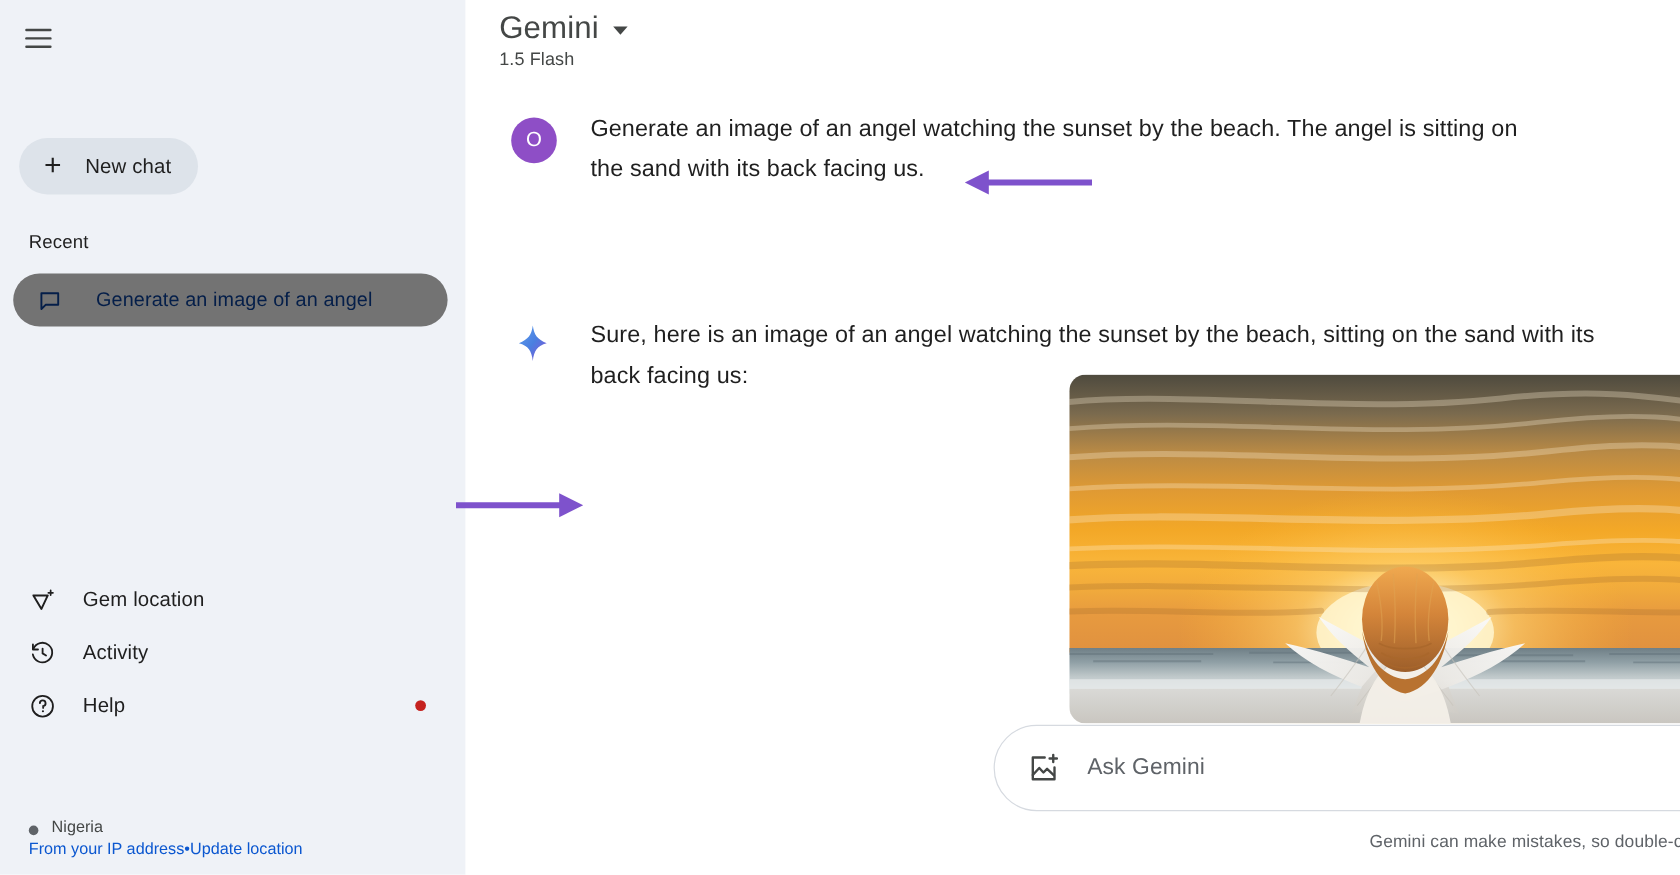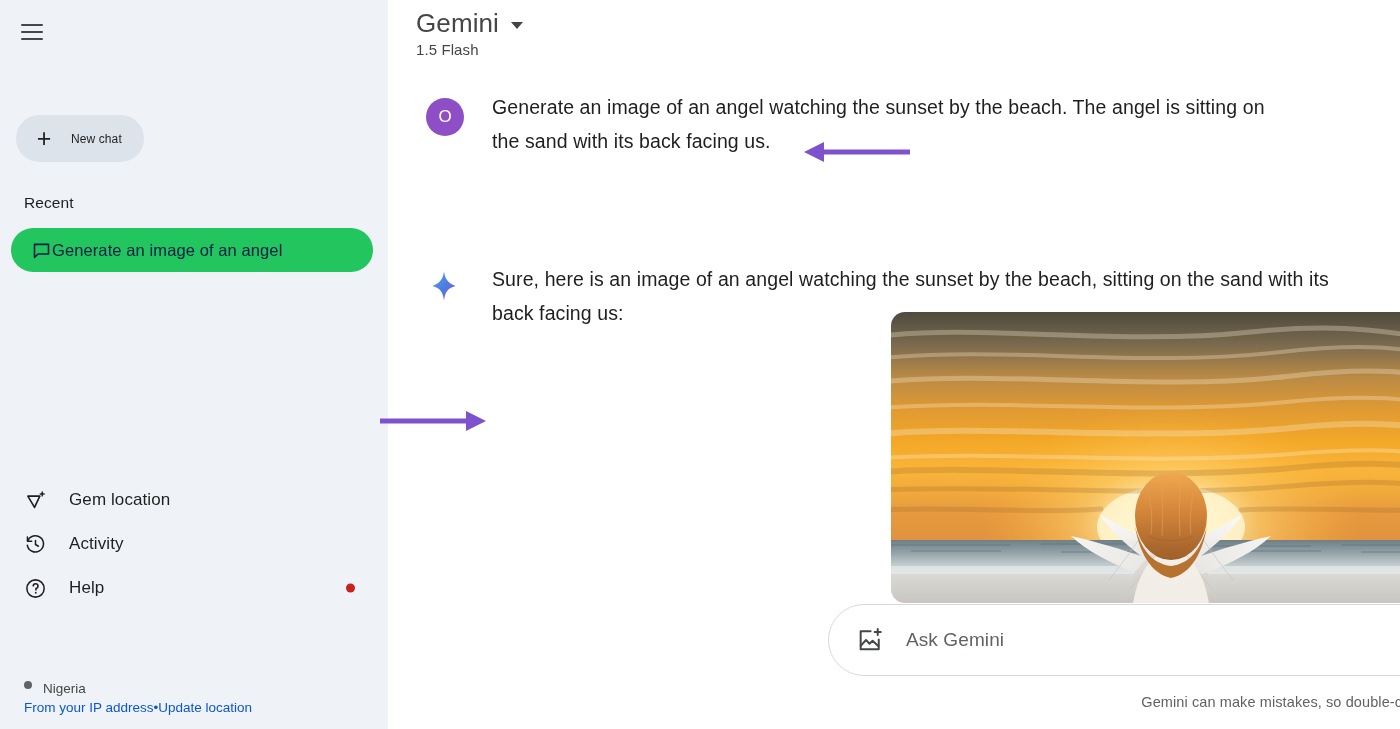--- a/index.html
+++ b/index.html
@@ -34,31 +34,31 @@
     background: #dde3ea;
     border: none; border-radius: 24px;
     display: flex; align-items: center; gap: 17px;
     cursor: pointer;
   }
   .new-chat .plus {
     font-size: 25px; color: #1f1f1f; line-height: 1; font-weight: 400;
     width: 20px; text-align: center;
   }
   .new-chat .nc-label {
-    font-size: 12px; color: #1f1f1f; letter-spacing: 0.1px;
+    font-size: 17px; color: #1f1f1f; letter-spacing: 0.1px;
   }
   .recent-label {
     position: absolute; left: 24px; top: 194px;
     font-size: 15.5px; color: #1f1f1f; letter-spacing: .1px;
   }
   .chat-item {
     position: absolute; left: 11px; top: 228px;
     width: 362px; height: 44px;
-    background: #22c55e; border-radius: 22px;
-    display: flex; align-items: center; gap: 0;
+    background: #737373; border-radius: 22px;
+    display: flex; align-items: center; gap: 28px;
     padding-left: 20px; cursor: pointer;
   }
   .chat-item .ci-label {
     font-size: 16.5px; color: #041e49; letter-spacing: .1px;
   }
   .ic { flex: 0 0 auto; display: inline-flex; align-items: center; justify-content: center; }
 
   .bottom-nav { position: absolute; left: 0; top: 478px; width: 388px; }
   .nav-row {
     position: relative;
@@ -66,21 +66,21 @@
     padding-left: 24px; gap: 22px; cursor: pointer;
   }
   .nav-row + .nav-row { margin-top: 0; }
   .nav-row .nav-label { font-size: 17px; color: #1f1f1f; letter-spacing: .1px; }
   .nav-dot {
     position: absolute; right: 33px; top: 50%; transform: translateY(-50%);
     width: 9px; height: 9px; border-radius: 50%; background: #c5221f;
   }
 
   .loc-block { position: absolute; left: 24px; top: 681px; }
-  .loc-line1 { display: flex; align-items: flex-start; gap: 11px; }
+  .loc-line1 { display: flex; align-items: flex-end; gap: 11px; }
   .loc-dot { width: 8px; height: 8px; border-radius: 50%; background: #5f6368; }
   .loc-country { font-size: 13.5px; color: #444746; }
   .loc-line2 { margin-top: 4px; margin-left: 0; font-size: 13.5px; color: #0b57d0; }
   .loc-line2 a { color: #0b57d0; text-decoration: none; cursor: pointer; }
   .loc-sep { color: #0b57d0; }
 
   
   .main { flex: 1 1 auto; position: relative; height: 729px; background: #fff; }
 
   .topbar { position: absolute; left: 0; top: 0; width: 808px; height: 72px; }

